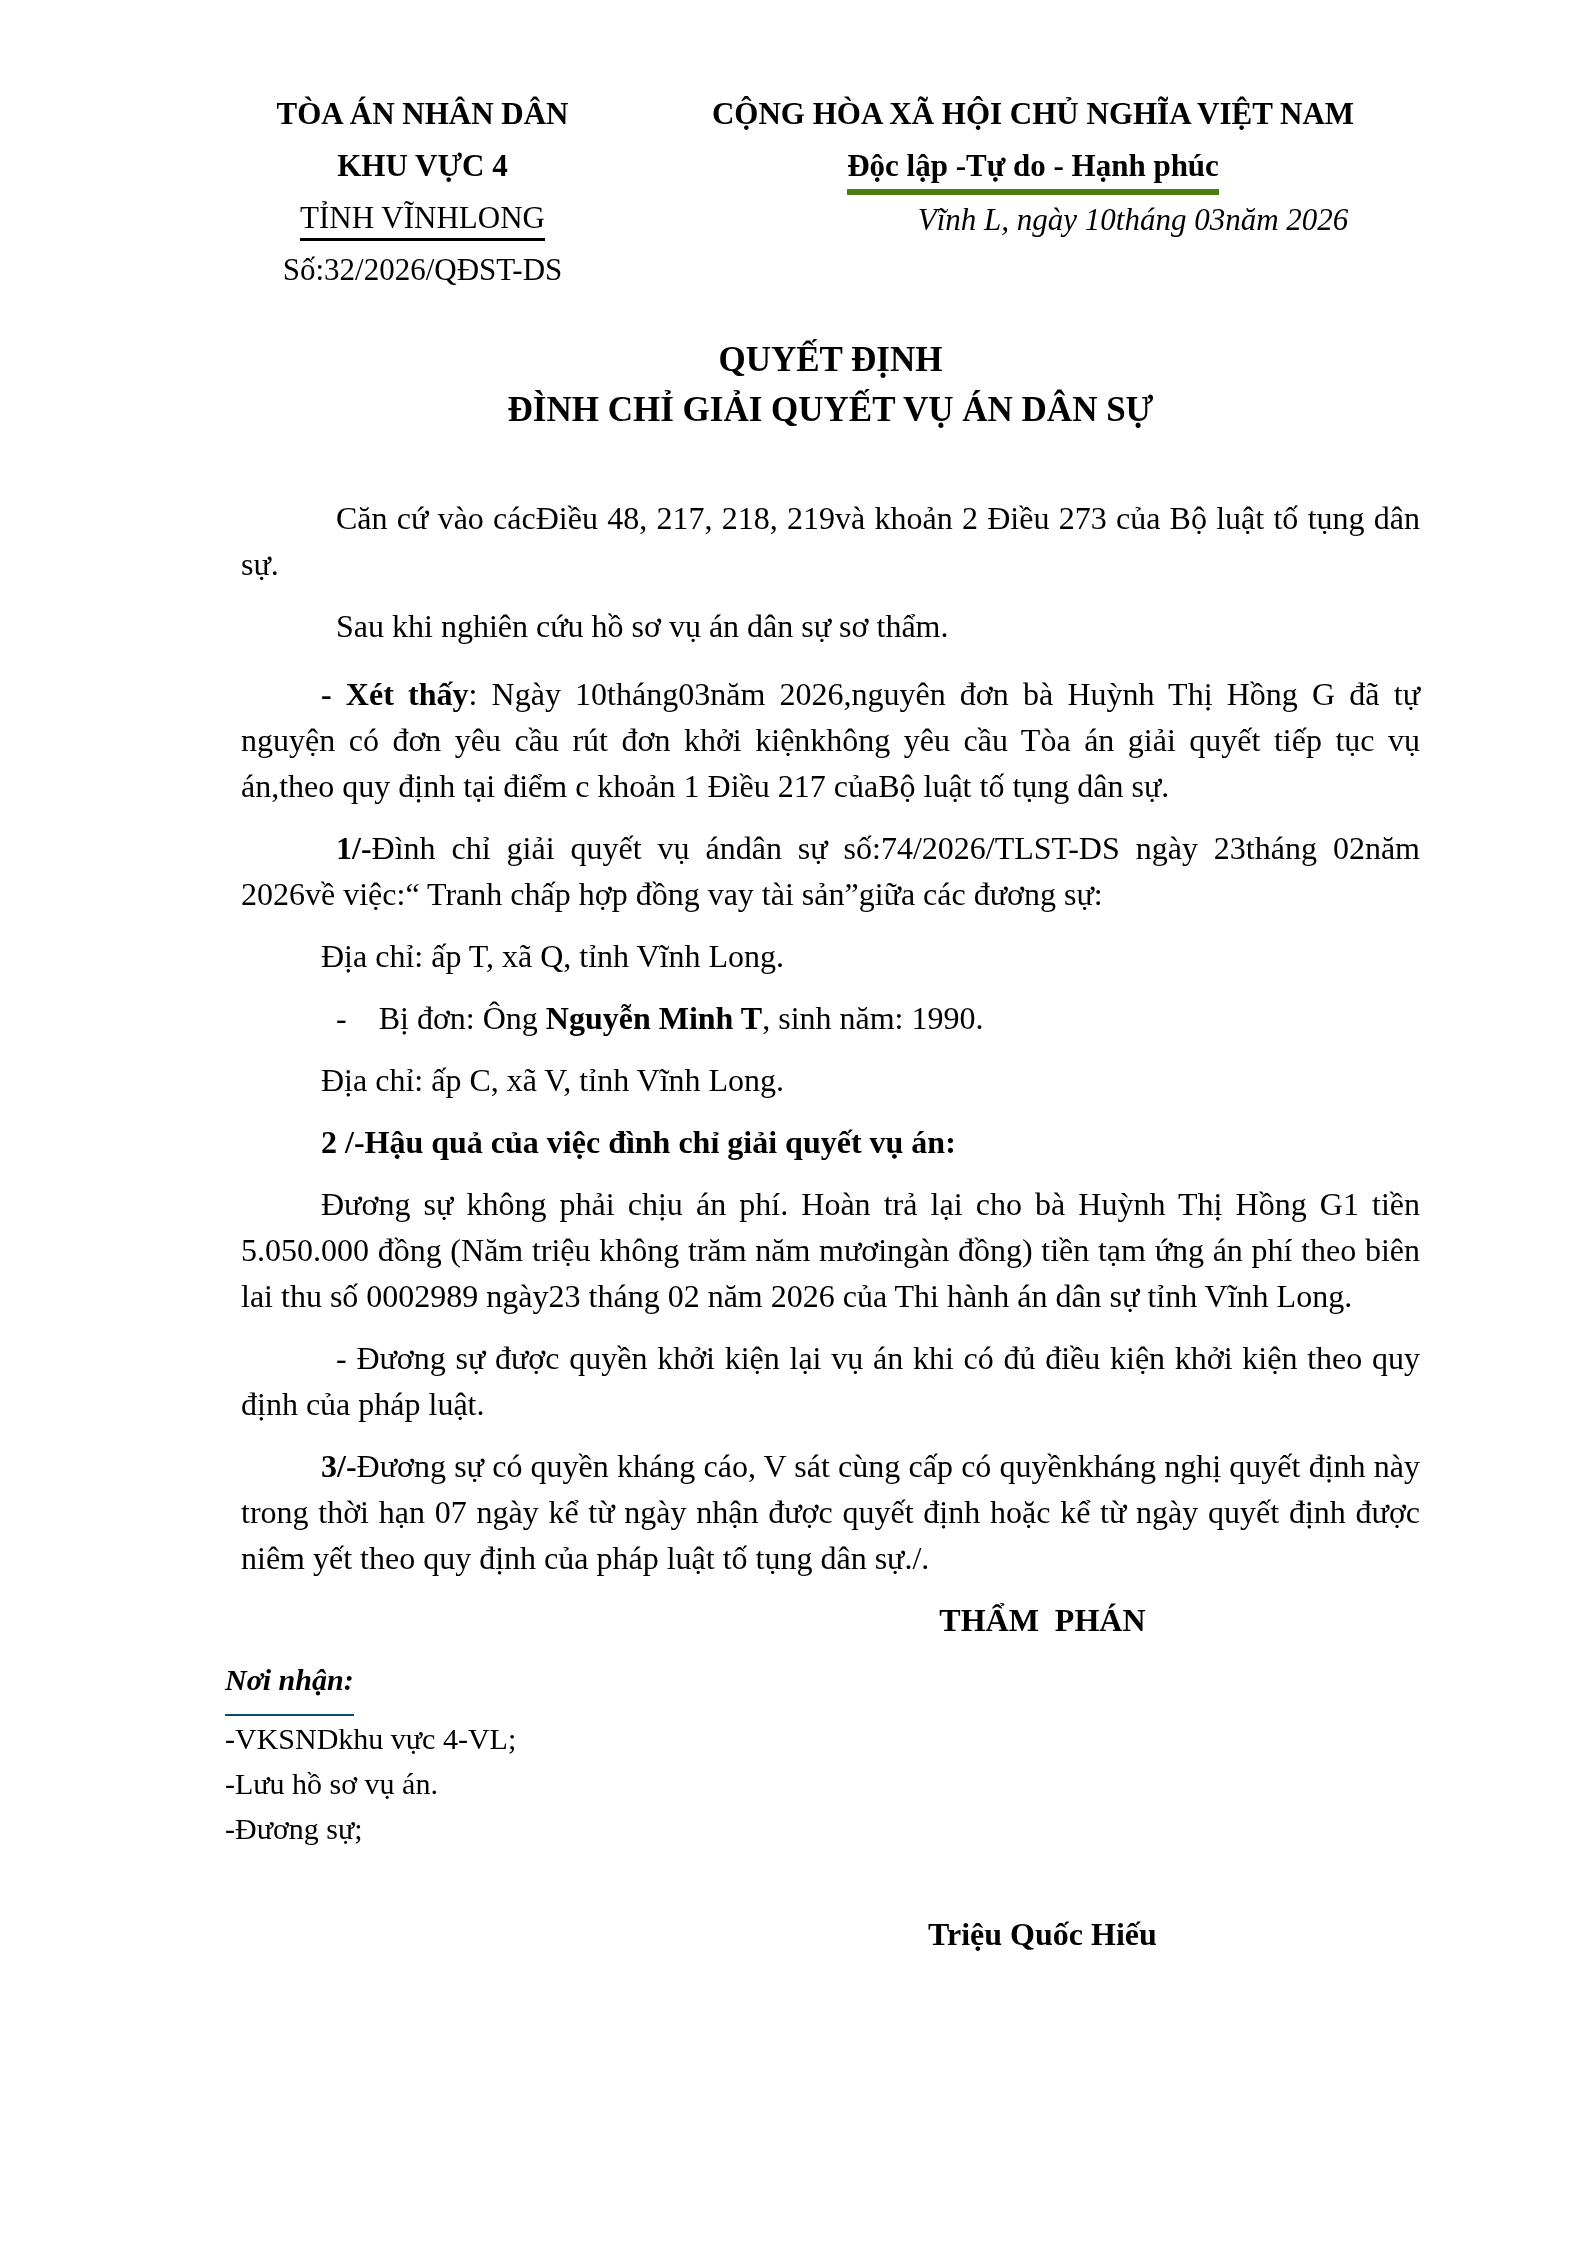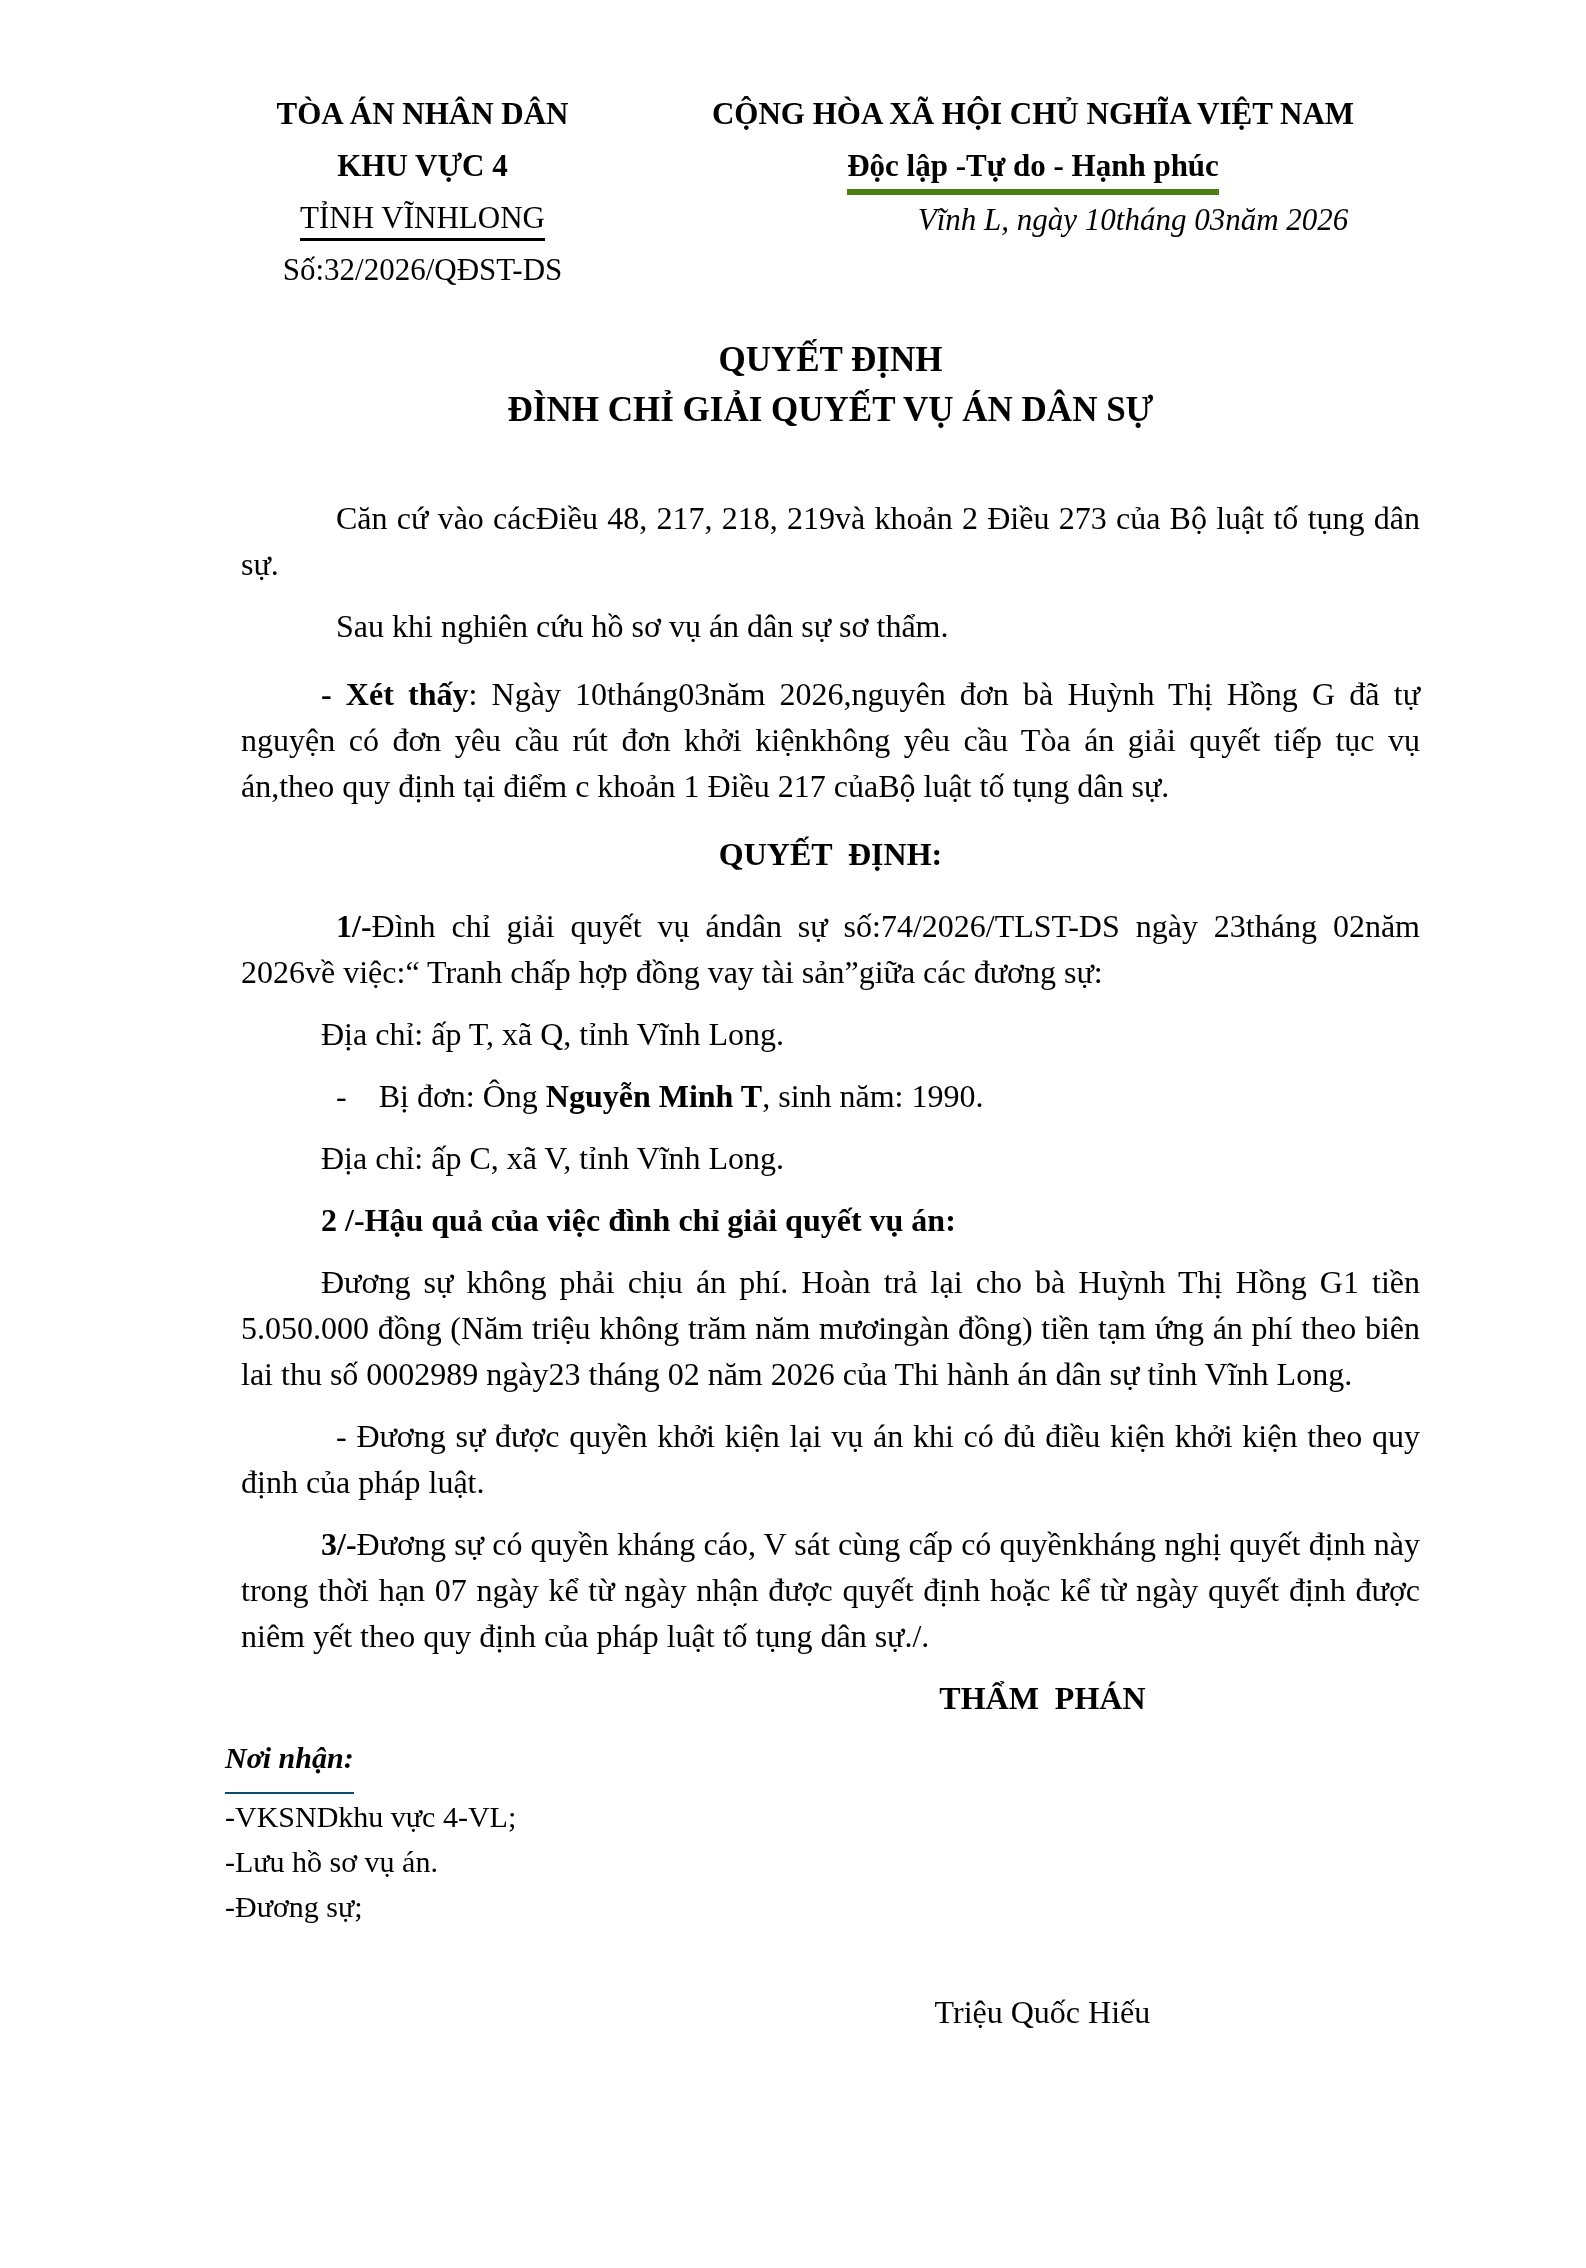--- a/index.html
+++ b/index.html
@@ -100,21 +100,21 @@
   }
   .recipients-heading {
     display: inline-block;
     font-weight: bold;
     font-style: italic;
     border-bottom: 2px solid #0c4a6e;
     padding-bottom: 12px;
   }
   .recipient-item { }
   .sig-name {
-    font-weight: normal;
+    font-weight: bold;
     font-size: 32px;
     line-height: 46px;
     margin-top: 60px;
   }
 </style>
 </head>
 <body>
 
 <div class="page">
 
@@ -136,21 +136,20 @@
     <div>QUYẾT ĐỊNH</div>
     <div>ĐÌNH CHỈ GIẢI QUYẾT VỤ ÁN DÂN SỰ</div>
   </div>
 
   <div class="body-text">
 
     <p class="par ind95">Căn cứ vào cácĐiều 48, 217, 218, 219và khoản 2 Điều 273 của Bộ luật tố tụng dân sự.</p>
     <p class="par ind95">Sau khi nghiên cứu hồ sơ vụ án dân sự sơ thẩm.</p>
     <p class="par ind80 mt"><span class="b">- Xét thấy</span><span>: Ngày 10tháng03năm 2026,nguyên đơn bà Huỳnh Thị Hồng G đã tự nguyện có đơn yêu cầu rút đơn khởi kiệnkhông yêu cầu Tòa án giải quyết tiếp tục vụ án,theo quy định tại điểm c khoản 1 Điều 217 củaBộ luật tố tụng dân sự.</span></p>
 
-    <div class="center-heading">QUYẾT  ĐỊNH:</div>
 
     <p class="par ind95"><span class="b">1/-</span><span>Đình chỉ giải quyết vụ ándân sự số:74/2026/TLST-DS ngày 23tháng 02năm 2026về việc:“ Tranh chấp hợp đồng vay tài sản”giữa các đương sự:</span></p>
 
     <p class="par ind80">Địa chỉ: ấp T, xã Q, tỉnh Vĩnh Long.</p>
     <p class="par party ind95"><span>-    Bị đơn: Ông </span><span class="b">Nguyễn Minh T</span><span>, sinh năm: 1990.</span></p>
     <p class="par ind80">Địa chỉ: ấp C, xã V, tỉnh Vĩnh Long.</p>
 
     <p class="par ind80 b">2 /-Hậu quả của việc đình chỉ giải quyết vụ án:</p>
     <p class="par ind80">Đương sự không phải chịu án phí. Hoàn trả lại cho bà Huỳnh Thị Hồng G1 tiền 5.050.000 đồng (Năm triệu không trăm năm mươingàn đồng) tiền tạm ứng án phí theo biên lai thu số 0002989 ngày23 tháng 02 năm 2026 của Thi hành án dân sự tỉnh Vĩnh Long.</p>
     <p class="par ind95">- Đương sự được quyền khởi kiện lại vụ án khi có đủ điều kiện khởi kiện theo quy định của pháp luật.</p>

